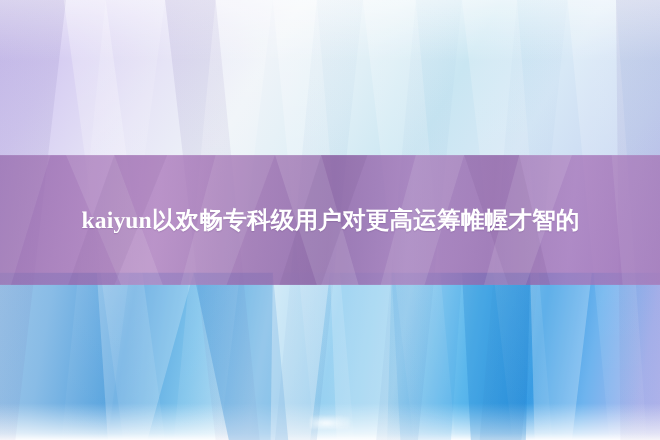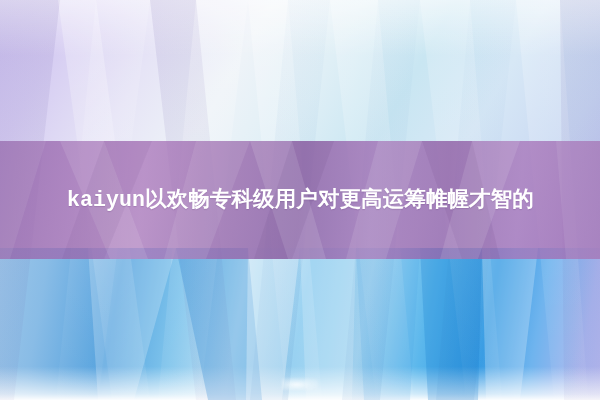--- a/index.html
+++ b/index.html
@@ -5,21 +5,21 @@
   html, body {
     margin: 0;
     padding: 0;
     background: #ffffff;
   }
   #banner {
     position: relative;
     width: 600px;
     height: 400px;
     overflow: hidden;
-    font-family: Liberation Mono, monospace;
+    font-family: Liberation Serif, serif;
   }
   
   .bg-base {
     position: absolute;
     inset: 0;
     background:
       linear-gradient(180deg,
         rgba(255,255,255,0.55) 0%,
         rgba(255,255,255,0.00) 14%,
         rgba(255,255,255,0.00) 84%,

